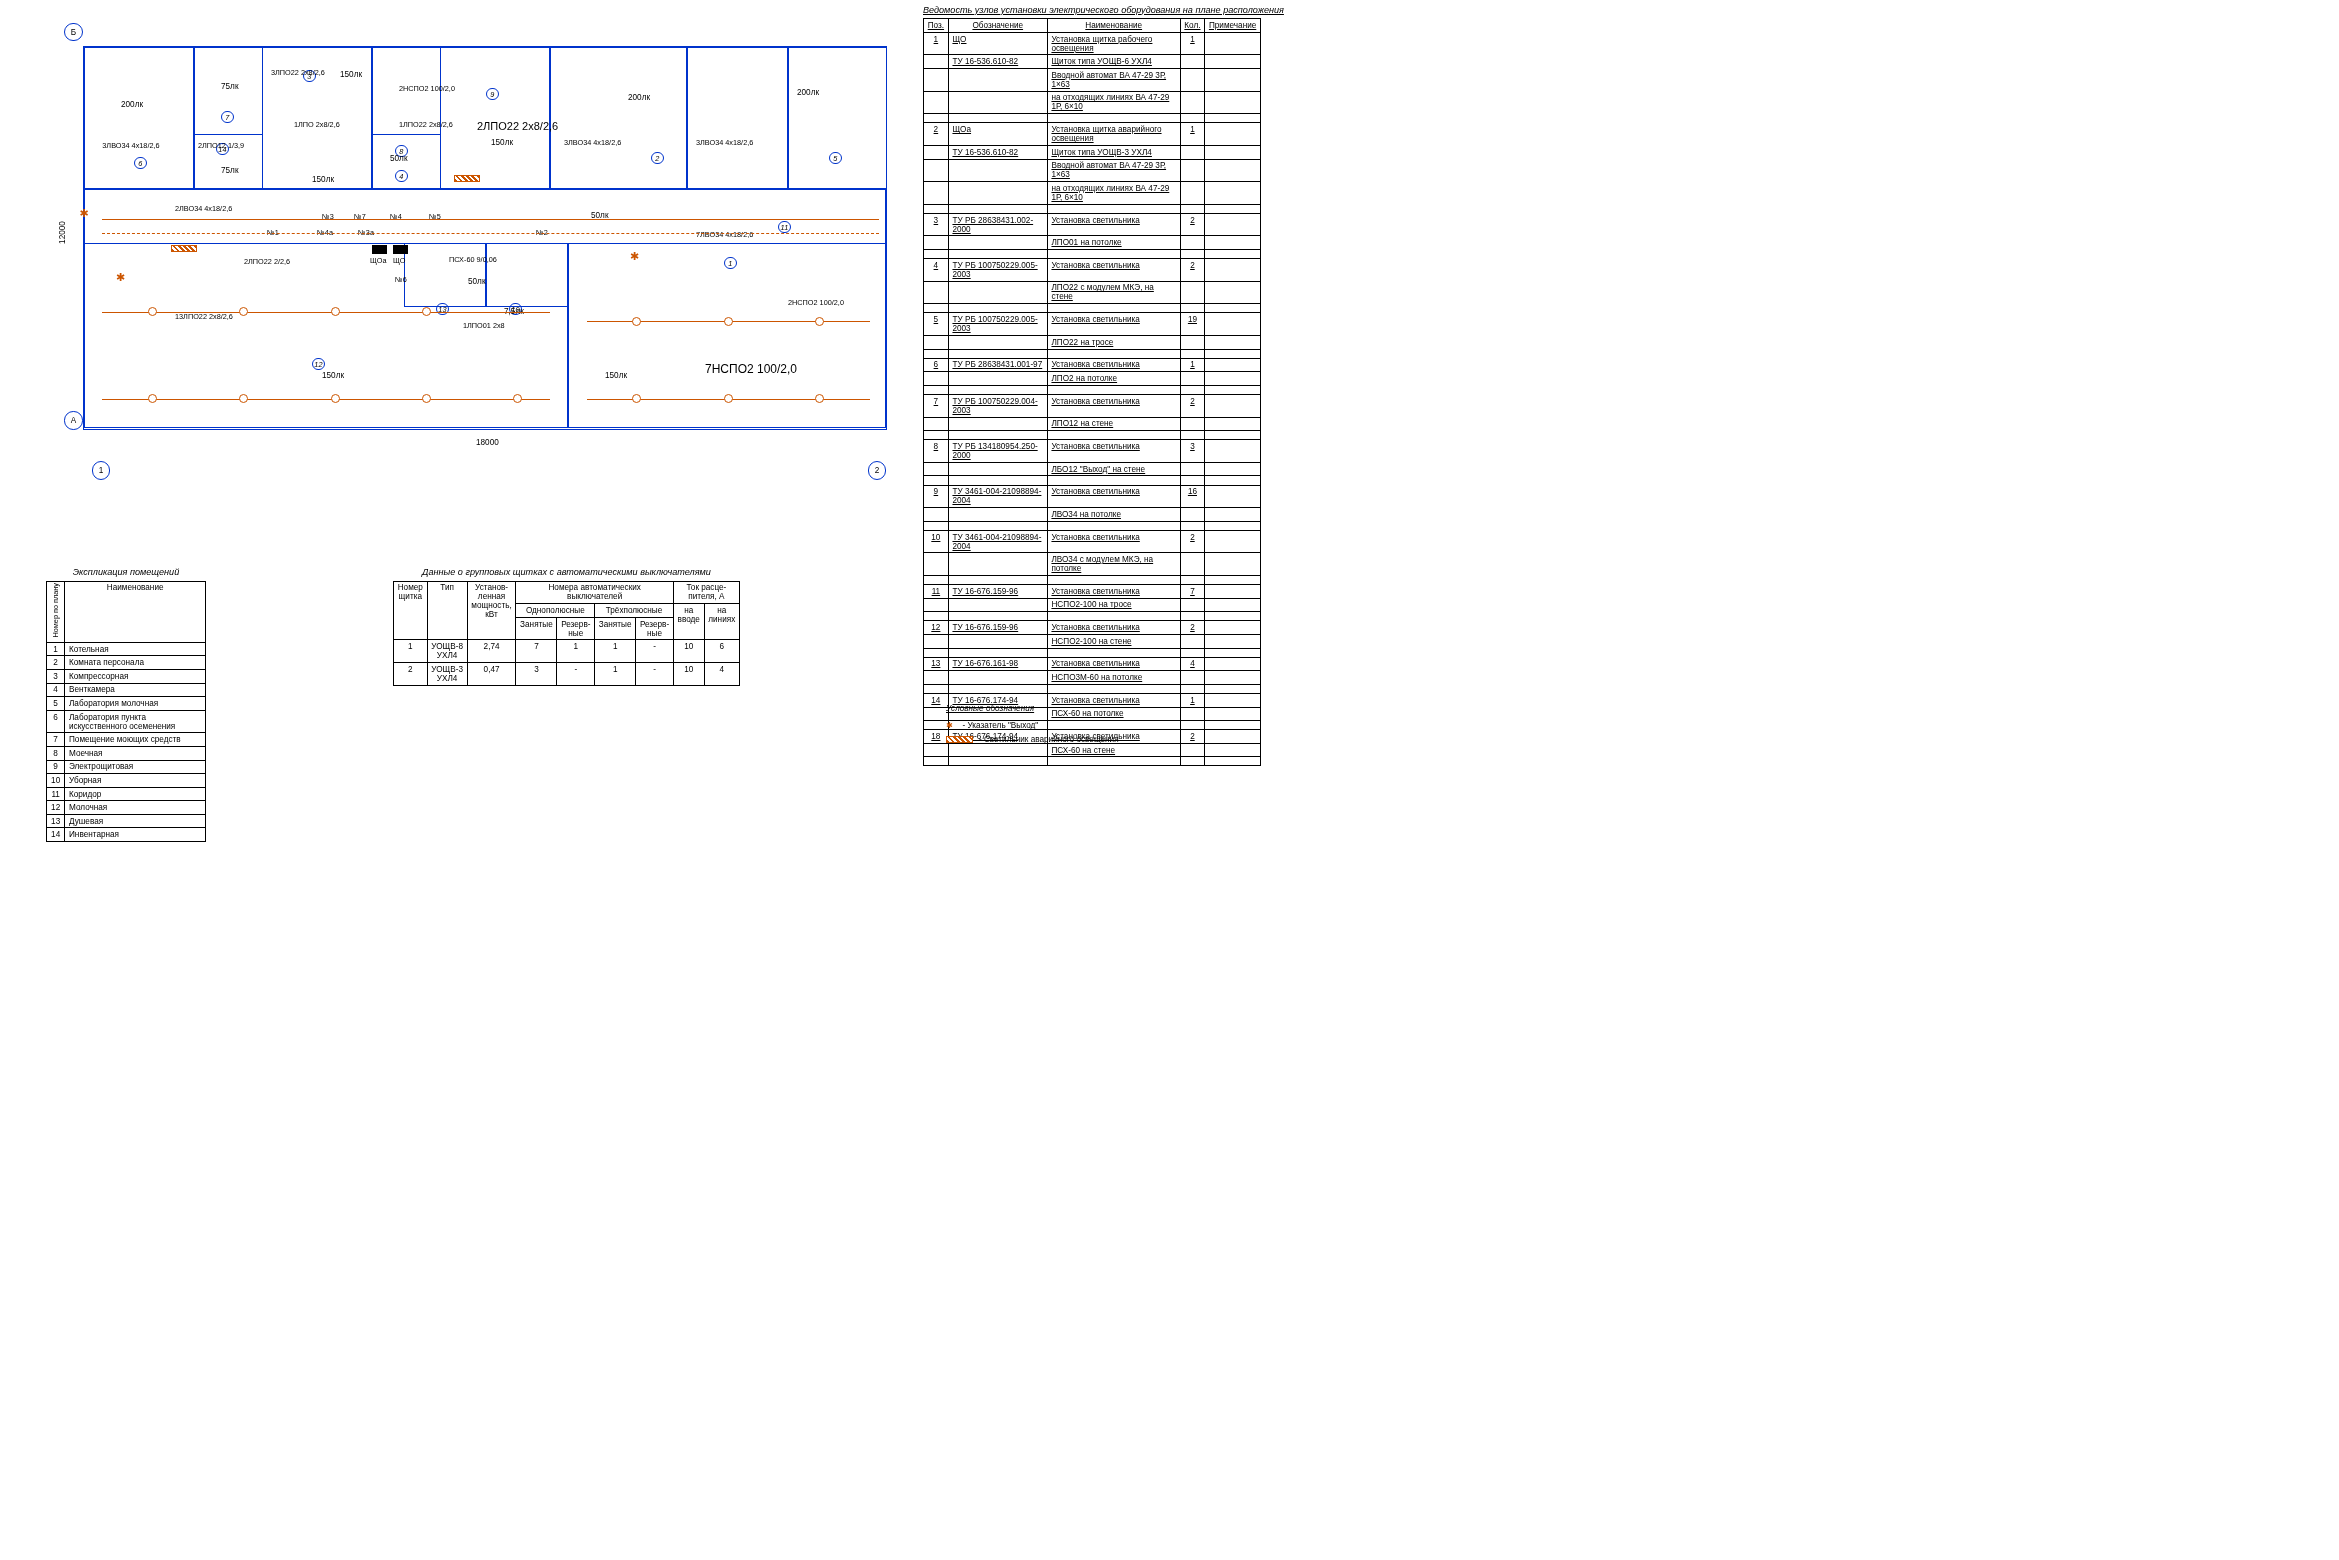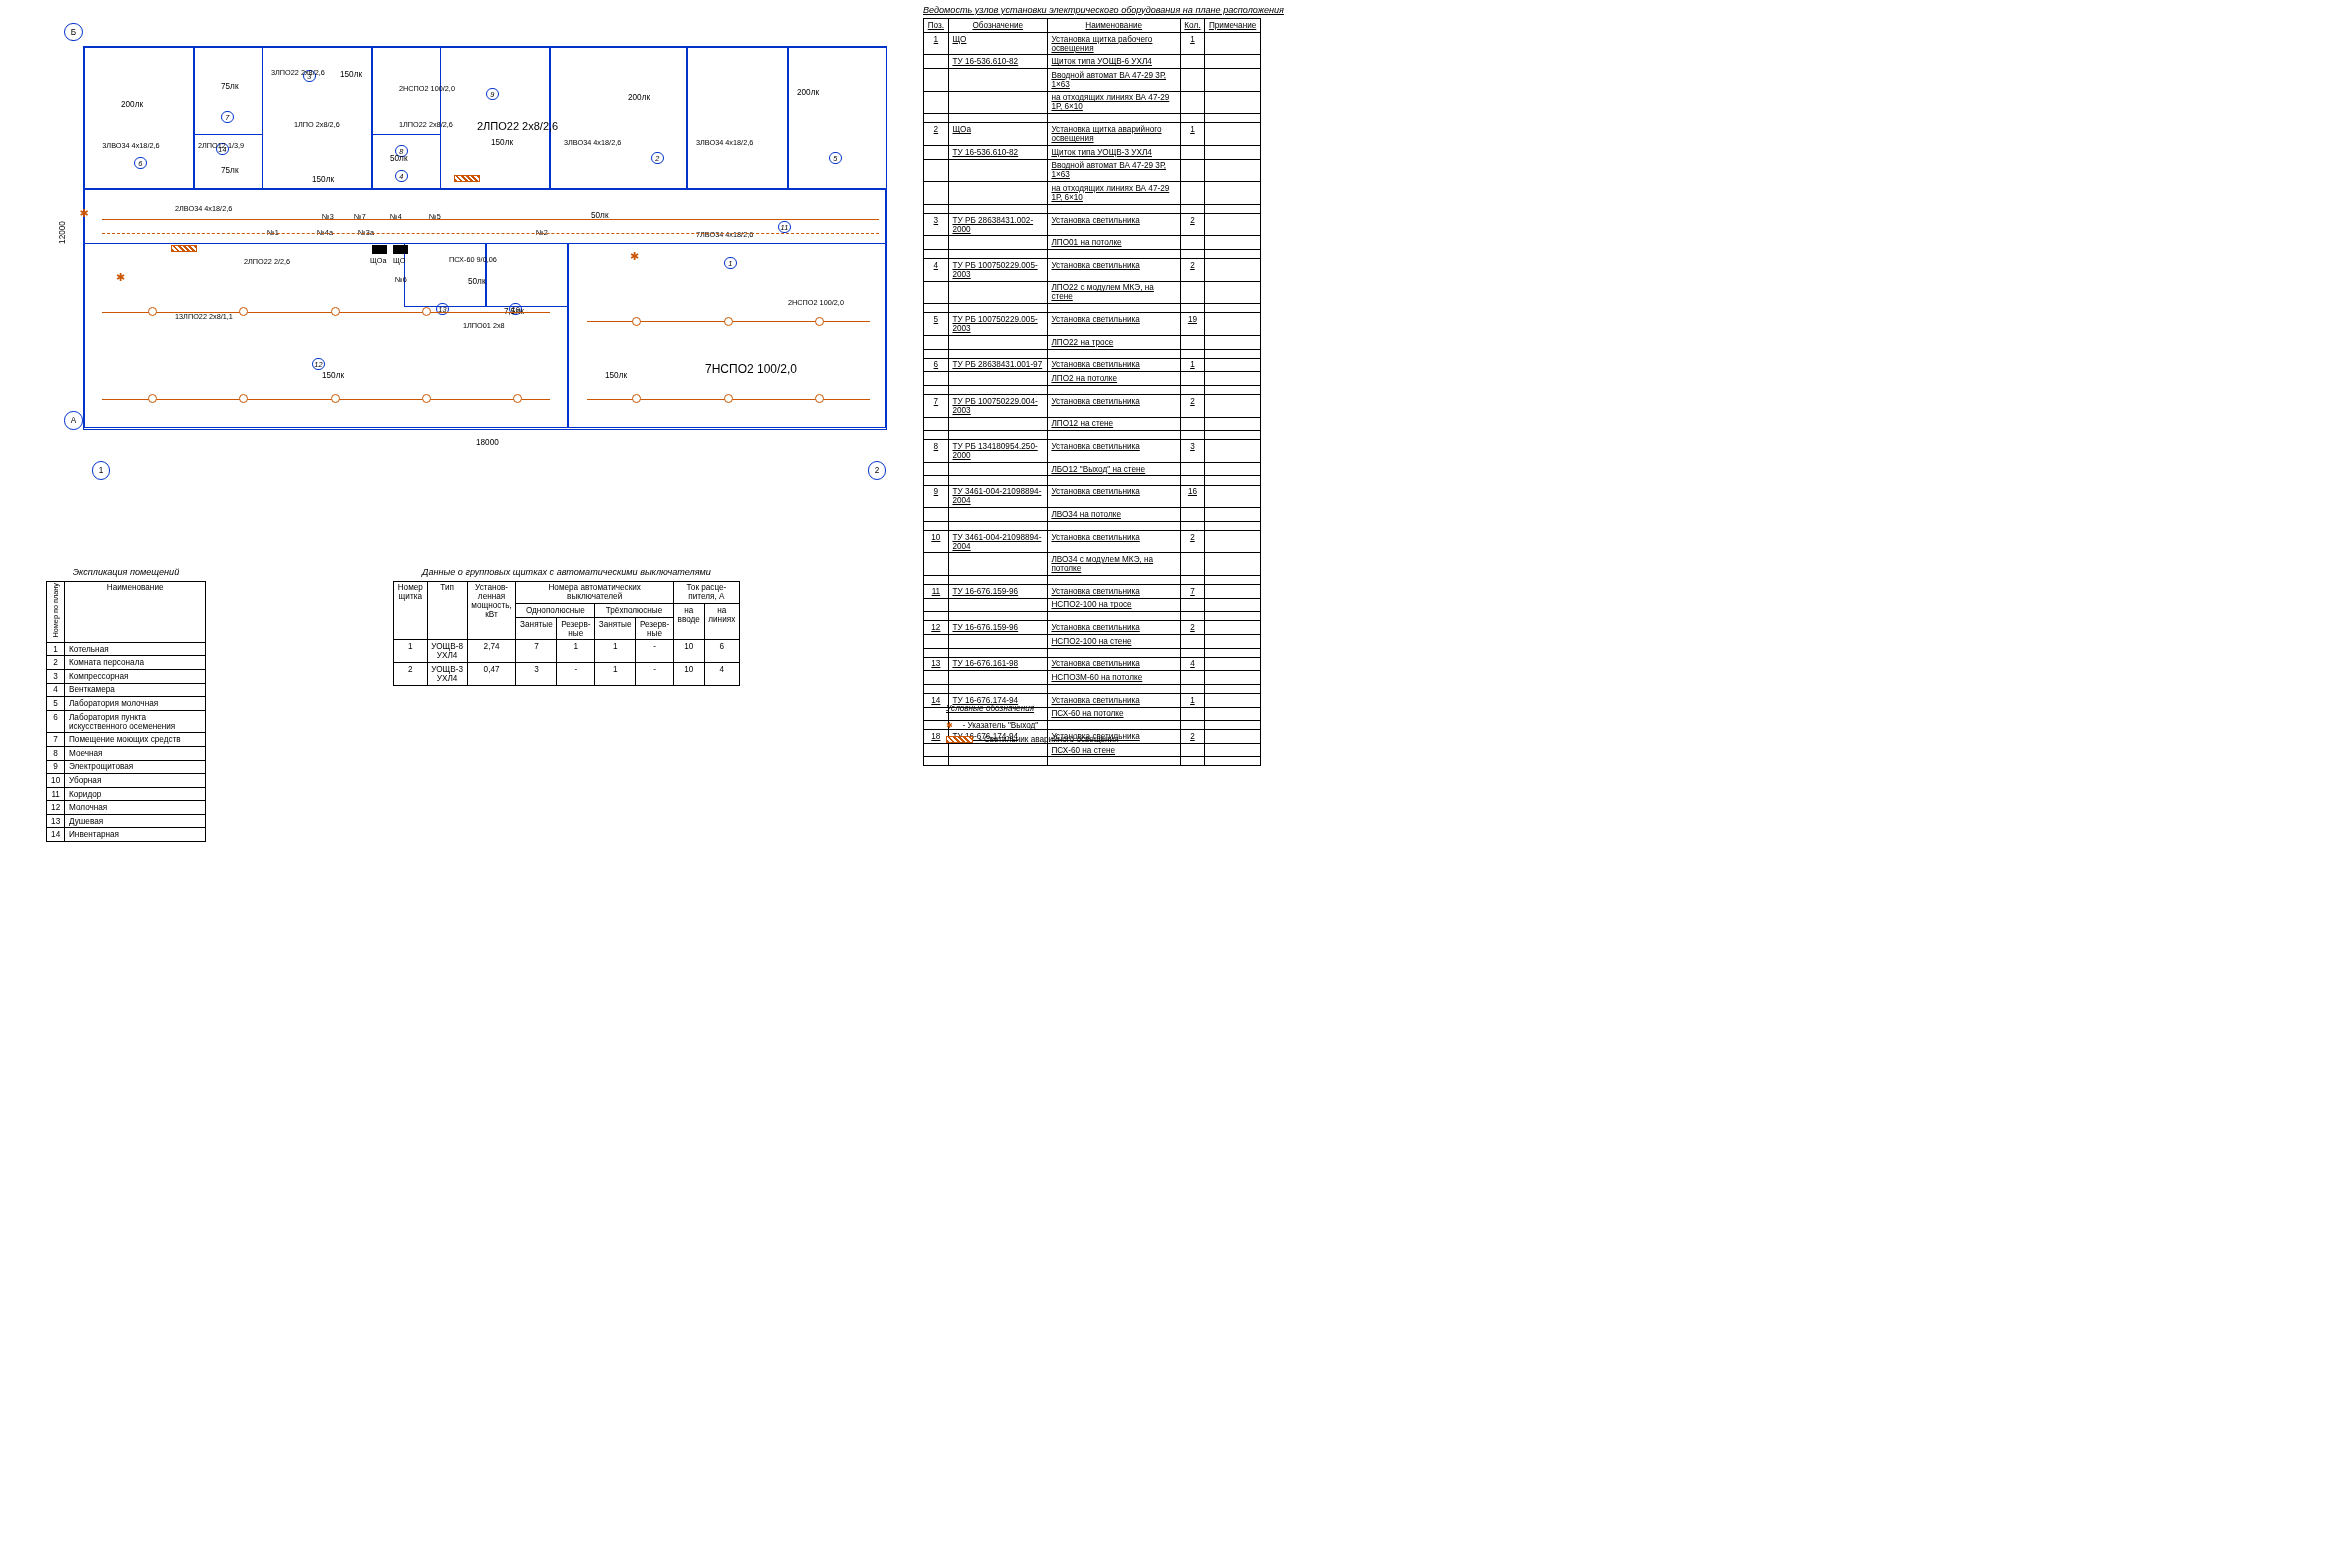--- a/index.html
+++ b/index.html
@@ -231,21 +231,21 @@
     <div class="room-label" style="left:114px;top:94px;font-size:7.3px">2ЛПО12 1/3,9</div>
     <div class="room-label" style="left:187px;top:21px;font-size:7.3px">3ЛПО22 2х8/2,6</div>
     <div class="room-label" style="left:210px;top:73px;font-size:7.3px">1ЛПО 2х8/2,6</div>
     <div class="room-label" style="left:315px;top:37px;font-size:7.3px">2НСПО2 100/2,0</div>
     <div class="room-label" style="left:315px;top:73px;font-size:7.3px">1ЛПО22 2х8/2,6</div>
     <div class="room-label" style="left:393px;top:73px;font-size:11px">2ЛПО22 2х8/2,6</div>
     <div class="room-label" style="left:480px;top:91px;font-size:7.3px">3ЛВО34 4х18/2,6</div>
     <div class="room-label" style="left:612px;top:91px;font-size:7.3px">3ЛВО34 4х18/2,6</div>
     <div class="room-label" style="left:612px;top:183px;font-size:7.3px">7ЛВО34 4х18/2,6</div>
     <div class="room-label" style="left:91px;top:157px;font-size:7.3px">2ЛВО34 4х18/2,6</div>
-    <div class="room-label" style="left:91px;top:265px;font-size:7.3px">13ЛПО22 2х8/1,1</div>
+    <div class="room-label" style="left:91px;top:265px;font-size:7.3px">13ЛПО22 2х8/2,6</div>
     <div class="room-label" style="left:621px;top:315px;font-size:12px">7НСПО2 100/2,0</div>
     <div class="room-label" style="left:704px;top:251px;font-size:7.3px">2НСПО2 100/2,0</div>
     <div class="room-label" style="left:160px;top:210px;font-size:7.3px">2ЛПО22 2/2,6</div>
     <div class="room-label" style="left:379px;top:274px;font-size:7.3px">1ЛПО01 2х8</div>
     <div class="room-label" style="left:365px;top:208px;font-size:7.3px">ПСХ-60 9/0,06</div>
 
     <div class="room-label" style="left:183px;top:181px;font-size:7.3px">№1</div>
     <div class="room-label" style="left:452px;top:181px;font-size:7.3px">№2</div>
     <div class="room-label" style="left:238px;top:165px;font-size:7.3px">№3</div>
     <div class="room-label" style="left:274px;top:181px;font-size:7.3px">№3a</div>

